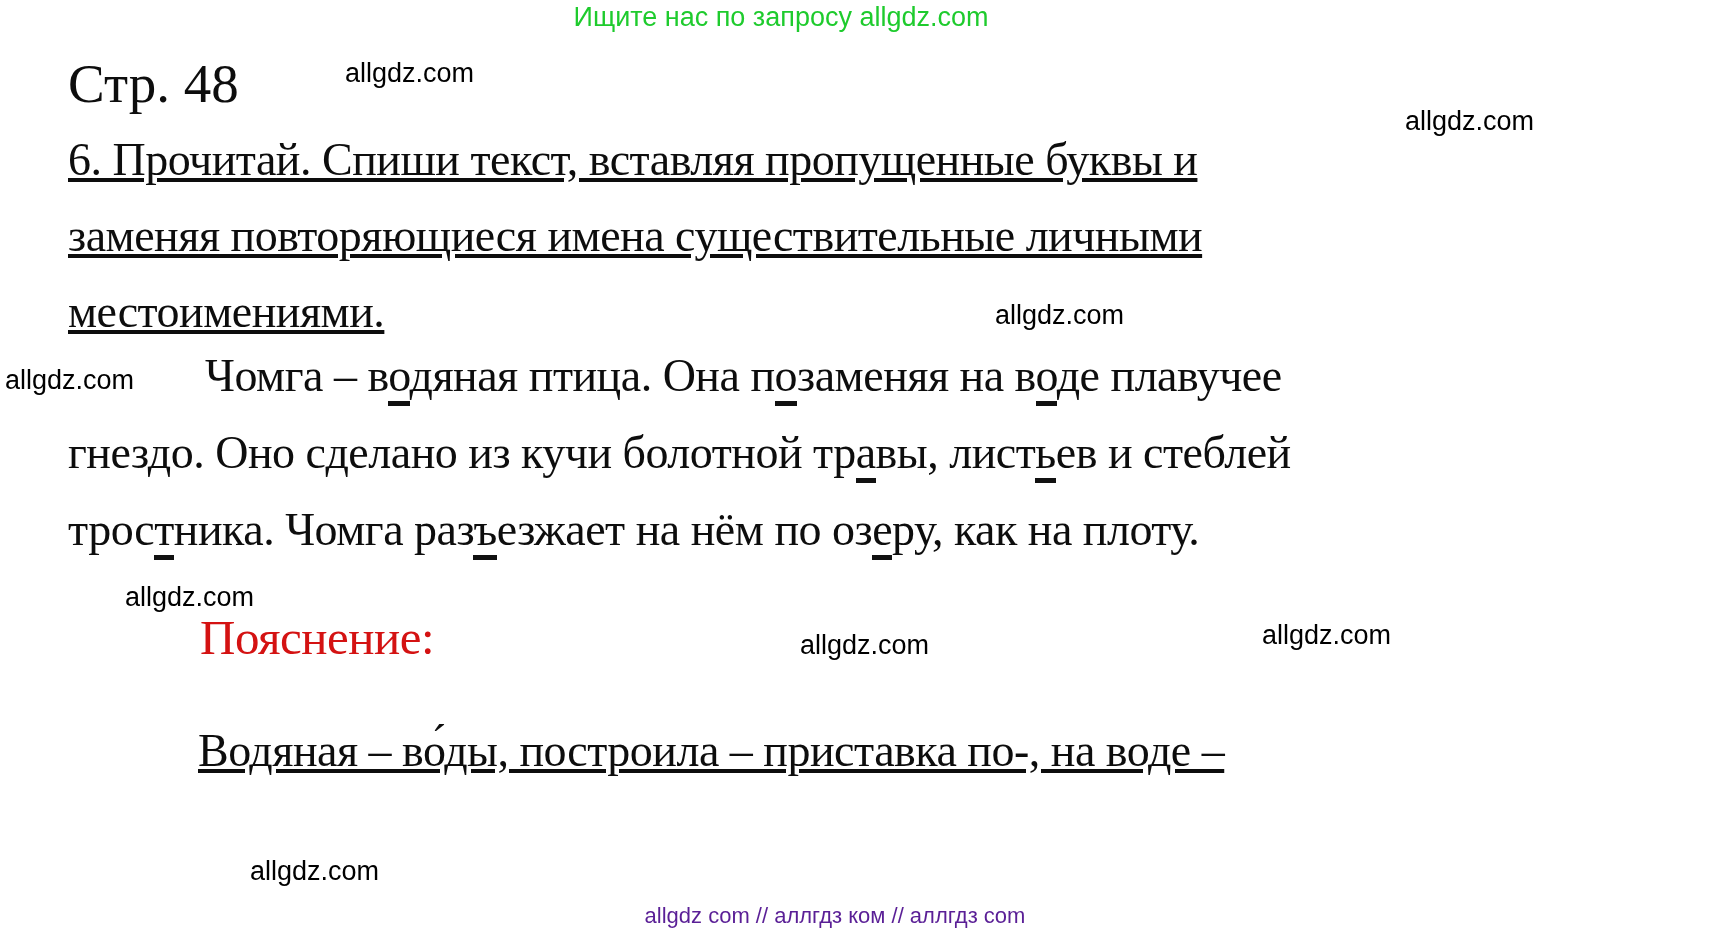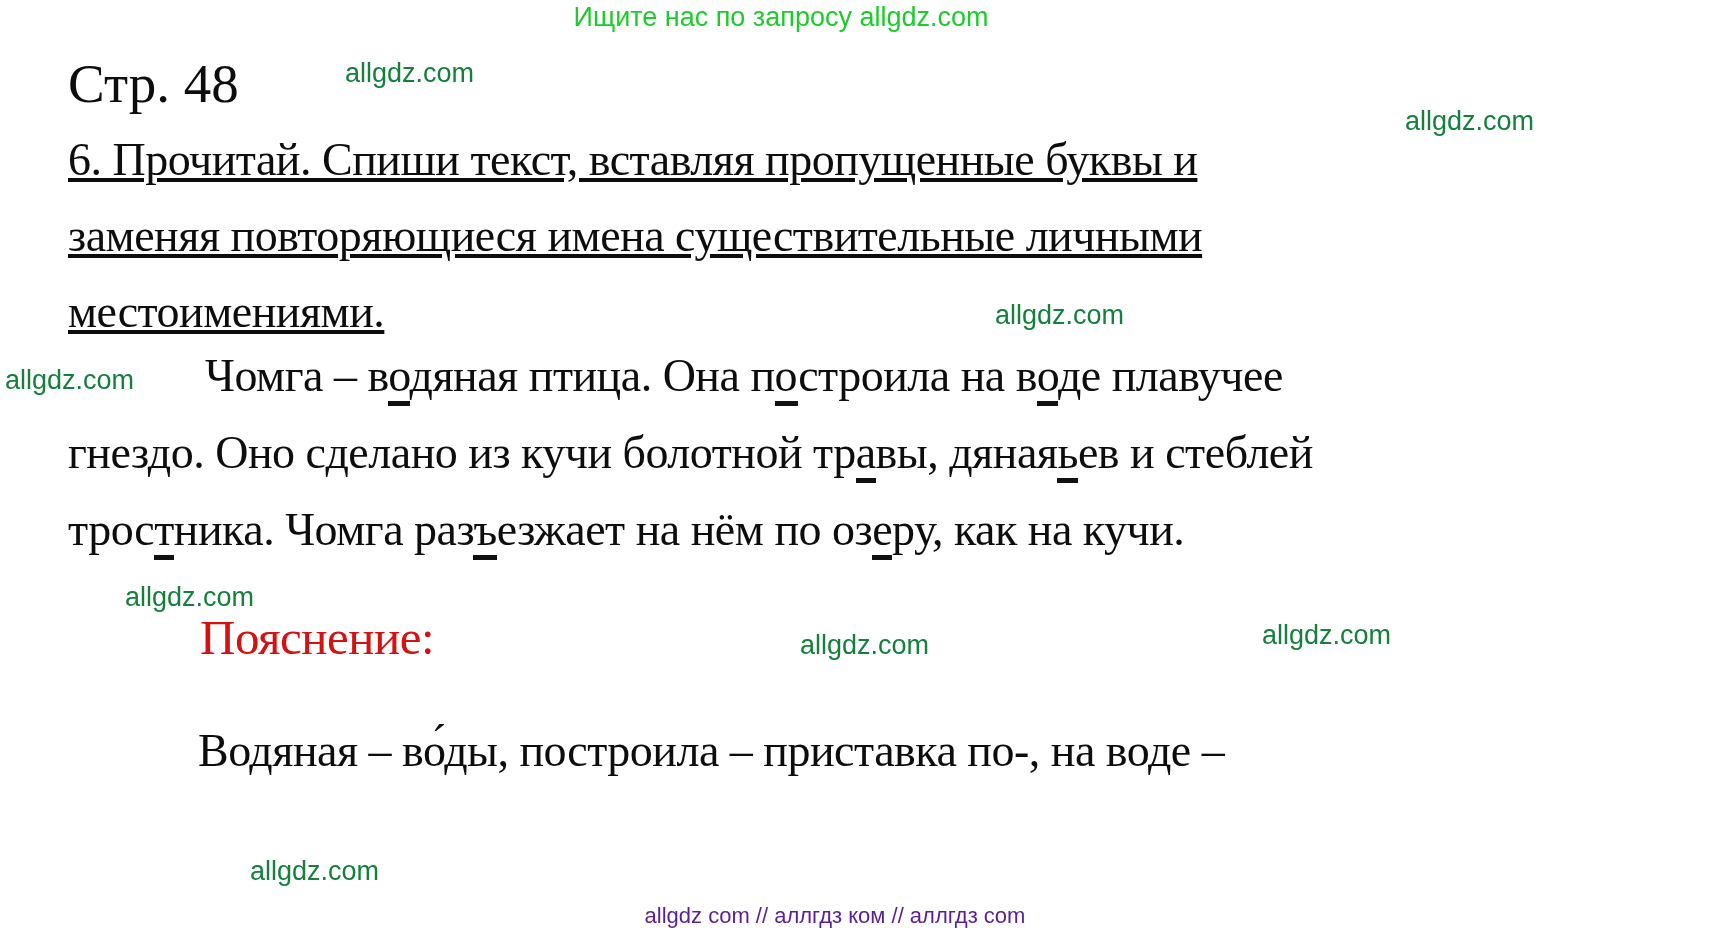--- a/index.html
+++ b/index.html
@@ -10,21 +10,21 @@
   }
 
   .promo {
     position:absolute; top:2px; left:781px; transform:translateX(-50%);
     font-size:27px; color:#1ecb2d; white-space:nowrap;
     font-family:"Liberation Sans","DejaVu Sans",sans-serif;
   }
   .page-label { position:absolute; left:68px; top:52px; font-size:55px; }
 
   .wm {
-    position:absolute; font-size:27px; color:#15803d; white-space:nowrap;
+    position:absolute; font-size:27px; color:#000000; white-space:nowrap;
     font-family:"Liberation Sans","DejaVu Sans",sans-serif;
   }
   .wm-a { left:345px;  top:58px; }
   .wm-b { left:1405px; top:106px; }
   .wm-c { left:995px;  top:300px; }
   .wm-d { left:5px;    top:365px; }
   .wm-e { left:125px;  top:582px; }
   .wm-f { left:800px;  top:630px; }
   .wm-g { left:1262px; top:620px; }
   .wm-h { left:250px;  top:856px; }
@@ -33,21 +33,21 @@
   .tline { white-space:nowrap; }
 
   .task   { left:68px; top:122px; line-height:76px;text-decoration:underline; }
   .answer { left:68px; top:337px; line-height:77px; }
   .answer .tline:first-child { text-indent:137px; }
 
   .expl-heading {
     position:absolute; left:200px; top:609px;
     font-size:49px; color:#d41212; letter-spacing:-0.5px;
   }
-  .expl { left:68px; top:712px; line-height:78px; }
+  .expl { left:68px; top:712px; line-height:78px;text-decoration:underline; }
   .expl .tline:first-child { text-indent:130px; }
 
   .u { border-bottom:5px solid #111111; }
 
   .footer {
     position:absolute; left:835px; top:903px; transform:translateX(-50%);
     font-size:22px; color:#5a1f96; white-space:nowrap;
     font-family:"Liberation Sans","DejaVu Sans",sans-serif;
   }
 </style>
@@ -69,23 +69,23 @@
   <div class="wm wm-g">allgdz.com</div>
   <div class="wm wm-h">allgdz.com</div>
 
   <div class="serif-block task">
       <div class="tline"><span>6. Прочитай. Спиши текст, вставляя пропущенные буквы и</span></div>
       <div class="tline"><span>заменяя повторяющиеся имена существительные личными</span></div>
       <div class="tline"><span>местоимениями.</span></div>
     </div>
 
   <div class="serif-block answer">
-      <div class="tline"><span>Чомга – в</span><span class="u">о</span><span>дяная птица. Она п</span><span class="u">о</span><span>строила на в</span><span class="u">о</span><span>де плавучее</span></div>
-      <div class="tline"><span>гнездо. Оно сделано из кучи болотной тр</span><span class="u">а</span><span>вы, дяная</span><span class="u">ь</span><span>ев и стеблей</span></div>
-      <div class="tline"><span>трос</span><span class="u">т</span><span>ника. Чомга раз</span><span class="u">ъ</span><span>езжает на нём по оз</span><span class="u">е</span><span>ру, как на кучи.</span></div>
+      <div class="tline"><span>Чомга – в</span><span class="u">о</span><span>дяная птица. Она п</span><span class="u">о</span><span>заменяя на в</span><span class="u">о</span><span>де плавучее</span></div>
+      <div class="tline"><span>гнездо. Оно сделано из кучи болотной тр</span><span class="u">а</span><span>вы, лист</span><span class="u">ь</span><span>ев и стеблей</span></div>
+      <div class="tline"><span>трос</span><span class="u">т</span><span>ника. Чомга раз</span><span class="u">ъ</span><span>езжает на нём по оз</span><span class="u">е</span><span>ру, как на плоту.</span></div>
     </div>
 
   <div class="expl-heading">Пояснение:</div>
 
   <div class="serif-block expl">
       <div class="tline"><span>Водяная – во́ды, построила – приставка по-, на воде –</span></div>
     </div>
 
   <div class="footer">allgdz com  //  аллгдз ком  //  аллгдз com</div>
 

